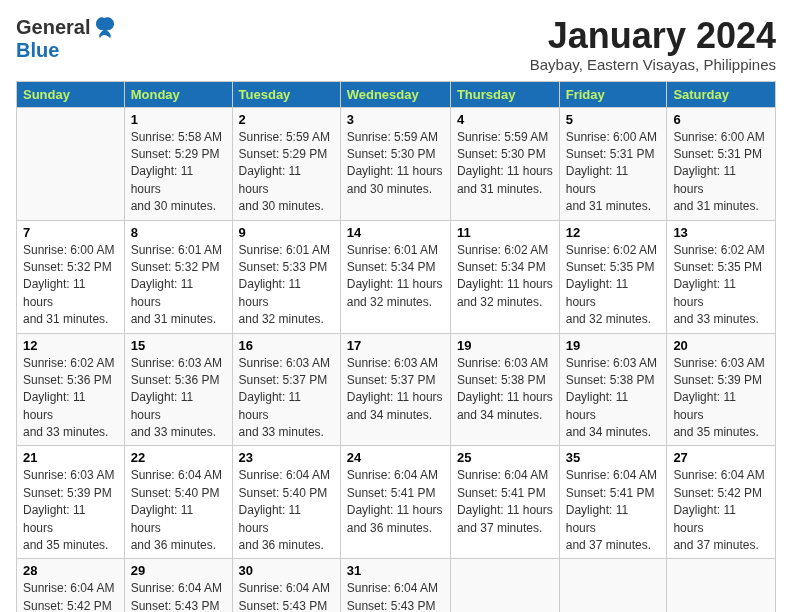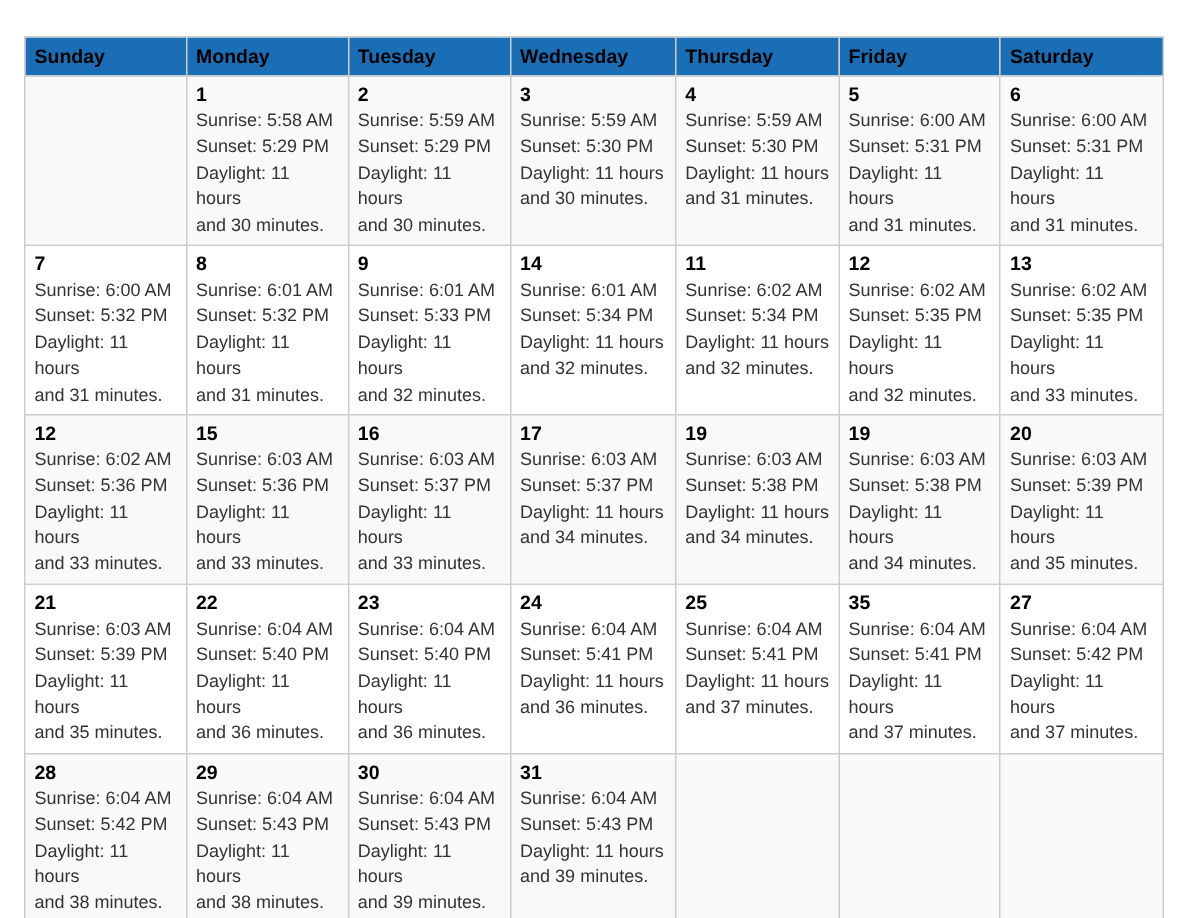--- a/index.html
+++ b/index.html
@@ -34,21 +34,21 @@
       font-size: 15px;
       color: #444;
     }
     table {
       width: 100%;
       border-collapse: collapse;
       font-size: 11px;
     }
     thead tr th {
       background: #1a6eb5;
-      color: #000000;
+      color: #bef264;
       text-align: left;
       padding: 5px 6px;
       font-size: 13px;
       font-weight: bold;
       border: 1px solid #ccc;
       margin-left: 38px;
     }
     tbody tr td {
       border: 1px solid #ccc;
       padding: 4px 6px;
@@ -85,20 +85,33 @@
     .logo-blue-text {
       font-size: 20px;
       font-weight: bold;
       color: #1a6eb5;
     }
   </style>
 </head>
 <body>
 
 <div class="header">
+  <div class="logo">
+    <div class="logo-wrapper">
+      <span class="logo-general">General</span>
+      <svg width="24" height="22" viewBox="0 0 24 22" style="margin-left:2px;margin-top:-2px;">
+        <path d="M12 2 C16 0, 22 2, 22 8 C22 12, 18 15, 14 14 C18 16, 20 20, 18 22 C14 18, 10 18, 8 22 C6 20, 8 16, 12 14 C8 15, 4 12, 4 8 C4 2, 10 0, 12 2Z" fill="#1a6eb5"></path>
+      </svg>
+    </div>
+    <span class="logo-blue-text">Blue</span>
+  </div>
+  <div class="title-block">
+    <div class="month-title">January 2024</div>
+    <div class="location">Baybay, Eastern Visayas, Philippines</div>
+  </div>
 </div>
 
 <table>
   <thead>
     <tr>
     <th>Sunday</th>
         <th>Monday</th>
         <th>Tuesday</th>
         <th>Wednesday</th>
         <th>Thursday</th>

